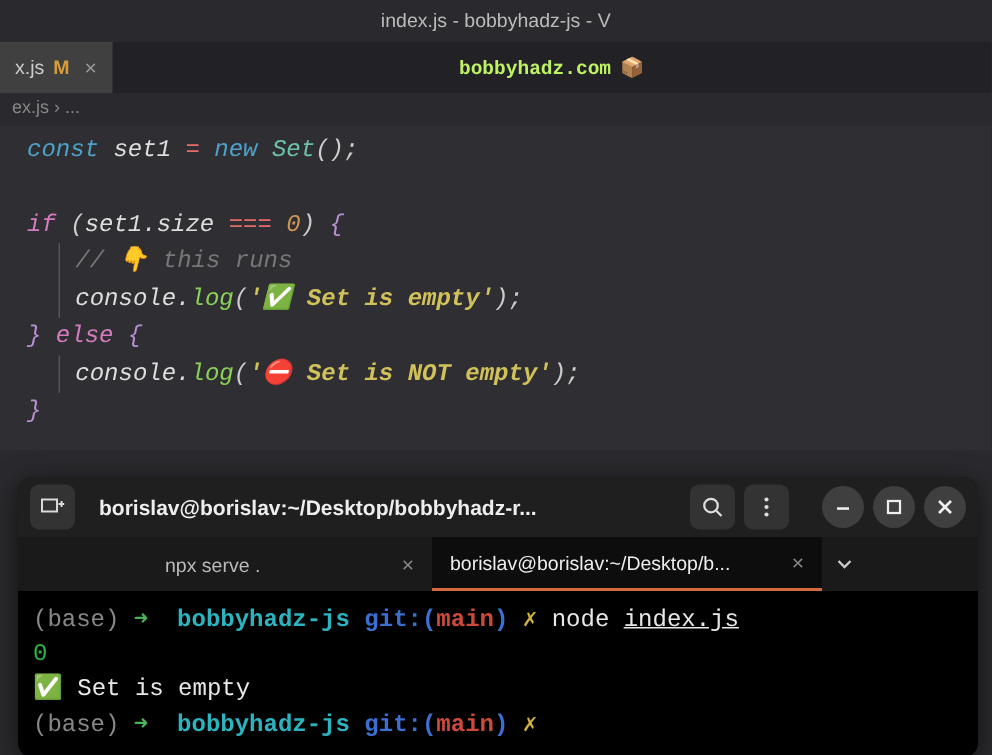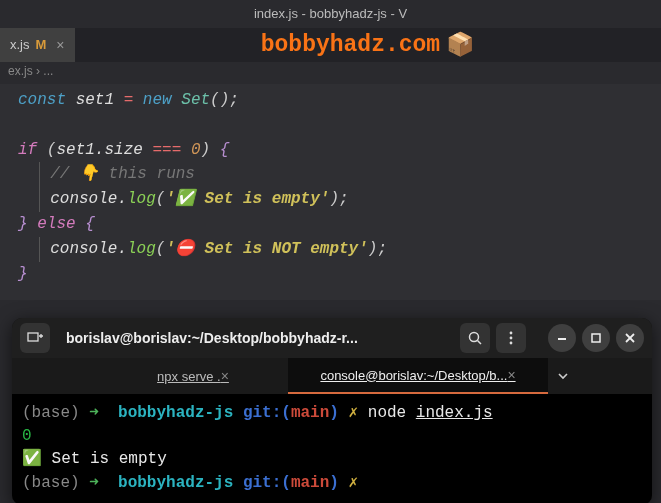--- a/index.html
+++ b/index.html
@@ -38,22 +38,22 @@
 }
 .tab.active { background: #404040; }
 .tab .mod { color: #d99b3a; font-weight: bold; }
 .tab .close { color: #999; font-size: 14px; margin-left: 4px; cursor: pointer; }
 .brand {
   flex: 1;
   display: flex;
   align-items: center;
   justify-content: center;
   font-weight: bold;
-  color: #f97316;
-  font-size: 23px;
+  color: #bef264;
+  font-size: 13px;
   gap: 6px;
 }
 .breadcrumb {
   height: 22px;
   font-size: 12px;
   padding: 2px 8px;
   color: #888;
   font-family: sans-serif;
 }
 .editor {
@@ -114,27 +114,26 @@
   height: 36px;
   background: #1a1a1a;
   align-items: stretch;
 }
 .tw-spacer { width: 86px; }
 .tw-tab {
   flex: 0 0 auto;
   width: 190px;
   display: flex;
   align-items: center;
-  justify-content: center;
+  justify-content: space-between;
   padding: 0 12px;
   font-size: 13px;
   color: #bbb;
   background: #1a1a1a;
   font-family: sans-serif;
-  text-decoration: underline;
 }
 .tw-tab.active {
   background: #0d0d0d;
   color: #eee;
   width: 260px;
   border-bottom: 2px solid #d66a3e;
 }
 .tw-tab .x { color: #888; font-size: 14px; }
 .tw-arrow { width: 30px; display:flex;align-items:center;justify-content:center;color:#bbb; }
 .term-body {
@@ -226,21 +225,21 @@
     </div>
   </div>
 
   <div class="tw-tabs">
     <div class="tw-spacer"></div>
     <div class="tw-tab">
       <span>npx serve .</span>
       <span class="x">×</span>
     </div>
     <div class="tw-tab active">
-      <span>console@borislav:~/Desktop/b...</span>
+      <span>borislav@borislav:~/Desktop/b...</span>
       <span class="x">×</span>
     </div>
     <div class="tw-arrow">
       <svg class="icon" viewBox="0 0 16 16">
           <path d="M4 6 l4 4 l4 -4" fill="none" stroke="#ccc" stroke-width="1.6"></path>
         </svg>
     </div>
   </div>
 
   <div class="term-body">

